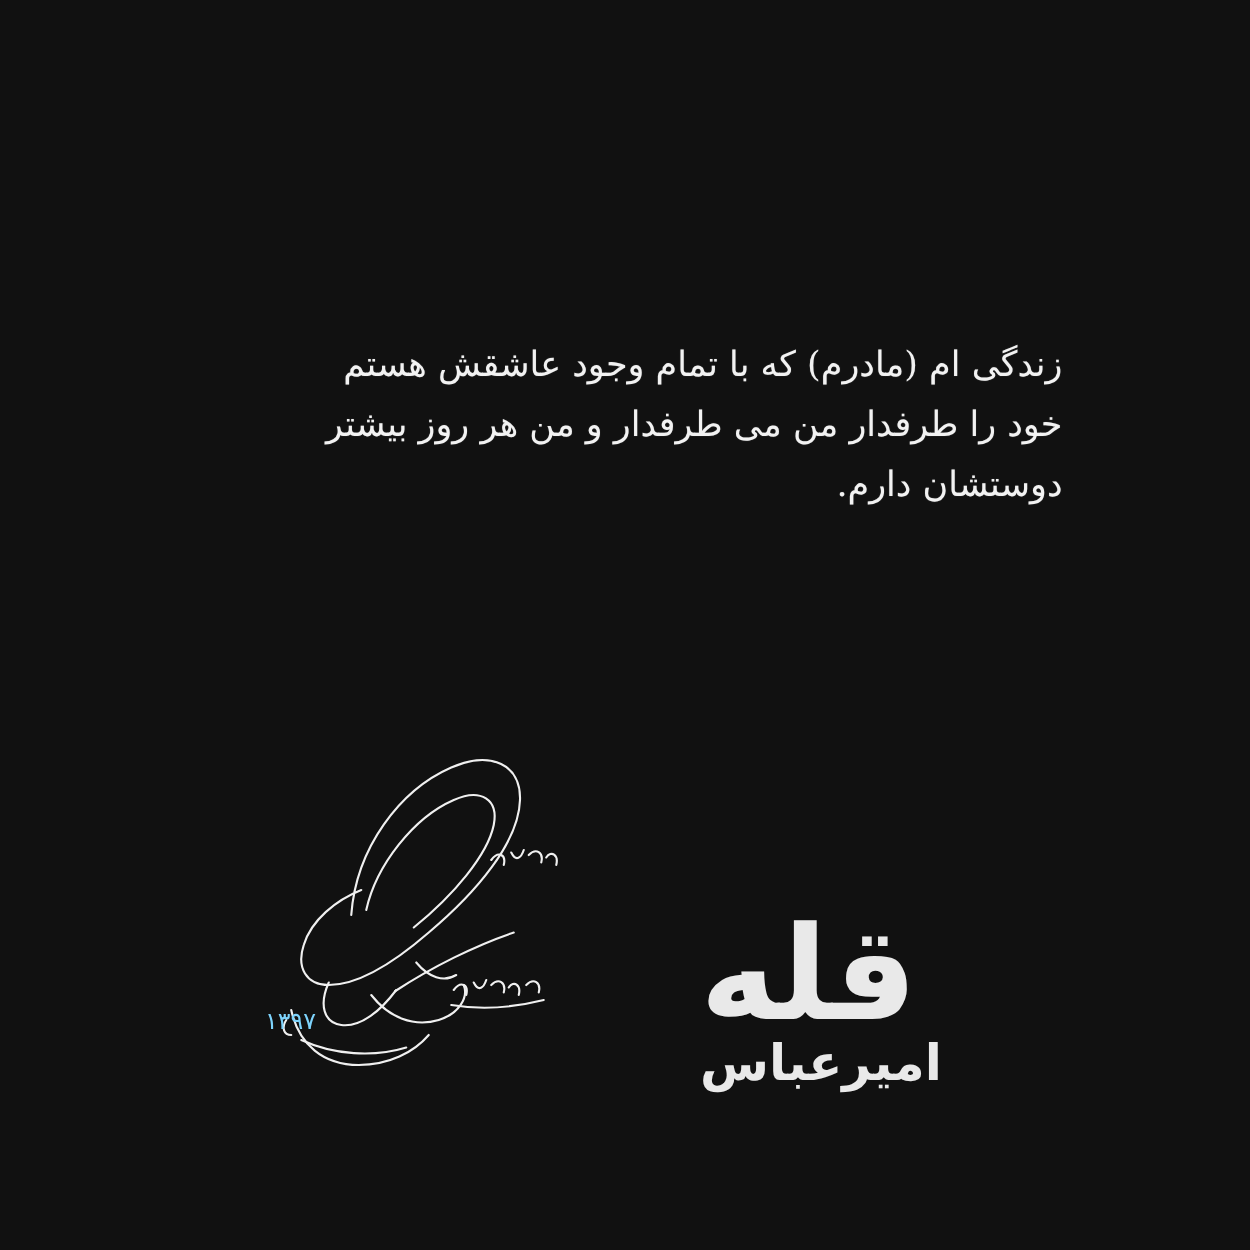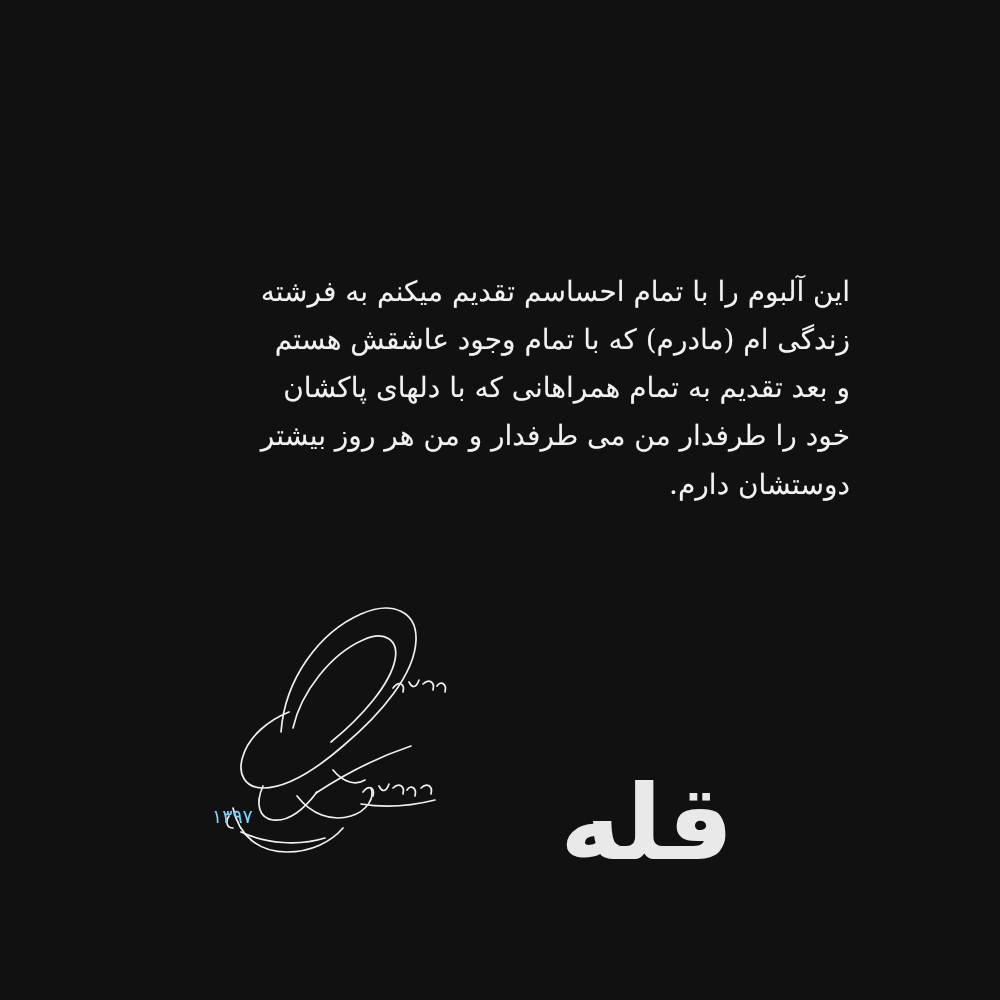--- a/index.html
+++ b/index.html
@@ -105,23 +105,21 @@
     text-align: left;
     letter-spacing: -2px;
   }
 </style>
 </head>
 <body>
 
 <div id="page">
 
   <div class="dedication">
-    <span class="line">این آلبوم را با تمام احساسم تقدیم میکنم به فرشته</span>
     <span class="line">زندگی ام (مادرم) که با تمام وجود عاشقش هستم</span>
-    <span class="line">و بعد تقدیم به تمام همراهانی که با دلهای پاکشان</span>
     <span class="line">خود را طرفدار من می طرفدار و من هر روز بیشتر</span>
     <span class="line last">دوستشان دارم.</span>
   </div>
 
   <div id="signature">
     <svg width="300" height="320" viewBox="0 0 300 320" fill="none">
       <g stroke="#f0f0f0" stroke-width="1.7" fill="none" stroke-linecap="round" stroke-linejoin="round">
 
         <path d="M96 172 C100 118 135 72 176 54 C208 40 232 52 231 80 C230 114 196 154 158 186 C128 212 100 228 78 228 C60 228 52 214 58 196 C64 176 84 160 104 152"></path>
 
@@ -147,15 +145,16 @@
 
         <path d="M176 244 C200 248 226 246 250 240"></path>
       </g>
     </svg>
   </div>
 
   <div class="sig-year">۱۳۹۷</div>
 
   <div id="logo">
     <div class="logo-main">قله</div>
+    <div class="logo-sub1">امیرعباس</div>
   </div>
 
 </div>
 
 </body></html>

